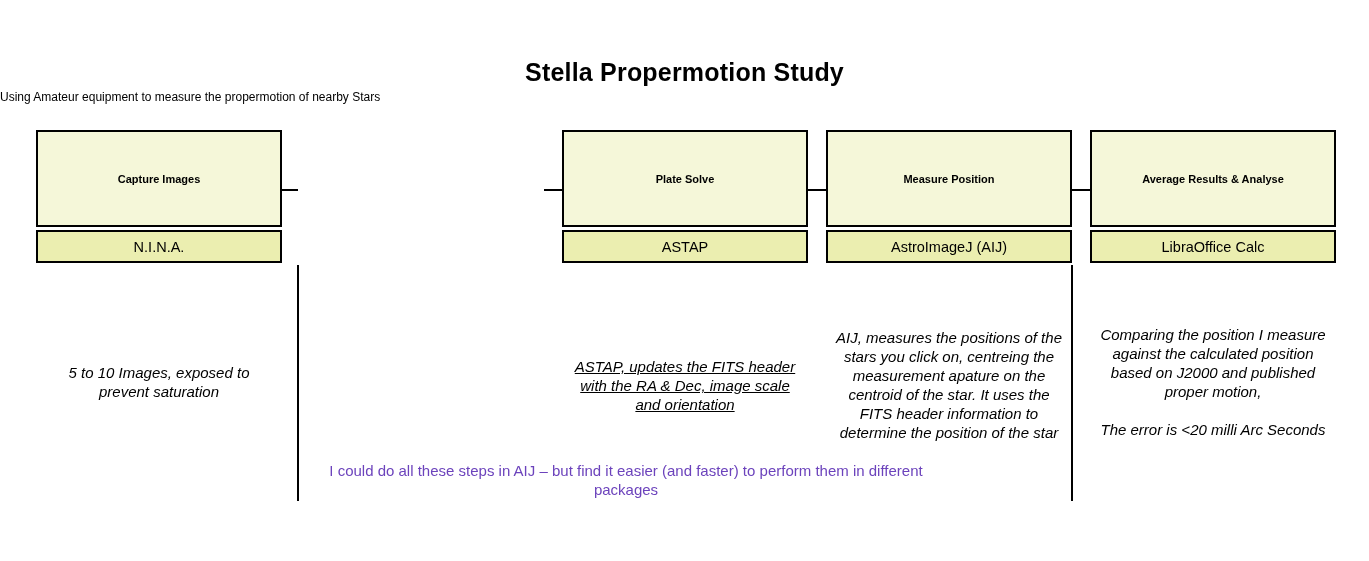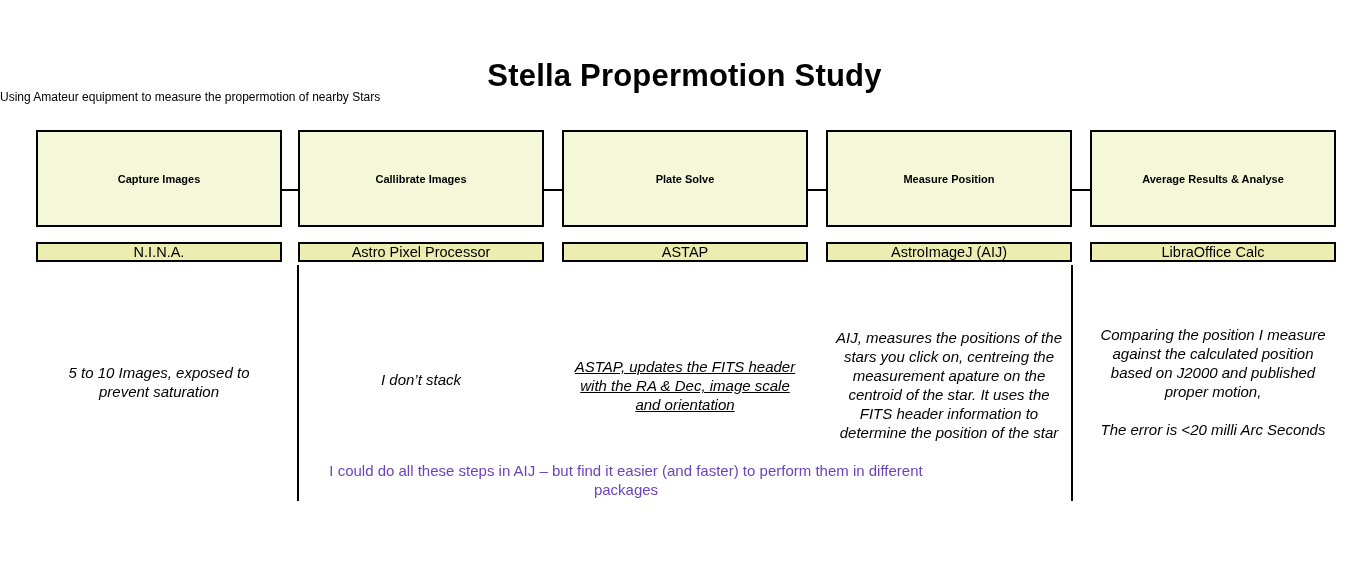--- a/index.html
+++ b/index.html
@@ -2,34 +2,34 @@
 <html style="--box-fill: #F5F7D9; --tool-fill: #EBEEB0; --border: #000000; --note-text: #6C43BC;"><head>
 <meta charset="utf-8">
 <style>
   html,body{margin:0;padding:0;background:#fff;}
   .canvas{
     position:relative;width:1369px;height:561px;background:#ffffff;
     font-family:"Liberation Sans","DejaVu Sans",sans-serif;color:#000;overflow:hidden;
   }
   .title{
     position:absolute;top:58px;left:0;width:1369px;text-align:center;
-    font-size:31px;font-weight:bold;letter-spacing:0.2px;
+    font-size:25px;font-weight:bold;letter-spacing:0.2px;
   }
   .subtitle{
     position:absolute;top:90px;left:0;width:1138px;font-size:12px;
   }
   .step{position:absolute;top:130px;width:246px;}
   .main-box{
     box-sizing:border-box;height:97px;border:2px solid var(--border,#000);
     background:var(--box-fill,#F5F7D9);
     display:flex;align-items:center;justify-content:center;text-align:center;
   }
   .step-label{font-size:11px;font-weight:bold;}
   .tool-box{
-    box-sizing:border-box;margin-top:15px;height:20px;border:2px solid var(--border,#000);
+    box-sizing:border-box;margin-top:3px;height:33px;border:2px solid var(--border,#000);
     background:var(--tool-fill,#EBEEB0);
     display:flex;align-items:center;justify-content:center;text-align:center;
   }
   .tool-label{font-size:14.5px;}
   .desc{
     position:absolute;left:50%;transform:translateX(-50%);width:268px;
     text-align:center;font-style:italic;font-size:15px;line-height:19px;
     white-space:pre-line;
     margin-top:24px;
   }
@@ -57,29 +57,20 @@
     <div class="main-box">
       <span class="step-label">Capture Images</span>
     </div>
     <div class="tool-box">
       <span class="tool-label">N.I.N.A.</span>
     </div>
     <div class="desc">5 to 10 Images, exposed to
 prevent saturation</div>
   </div>
 
-  <div class="step col2" style="left:298px">
-    <div class="main-box">
-      <span class="step-label">Callibrate Images</span>
-    </div>
-    <div class="tool-box">
-      <span class="tool-label">Astro Pixel Processor</span>
-    </div>
-    <div class="desc">I don’t stack</div>
-  </div>
 
   <div class="step col3" style="left:562px">
     <div class="main-box">
       <span class="step-label">Plate Solve</span>
     </div>
     <div class="tool-box">
       <span class="tool-label">ASTAP</span>
     </div>
     <div class="desc">ASTAP, updates the FITS header
 with the RA &amp; Dec, image scale

